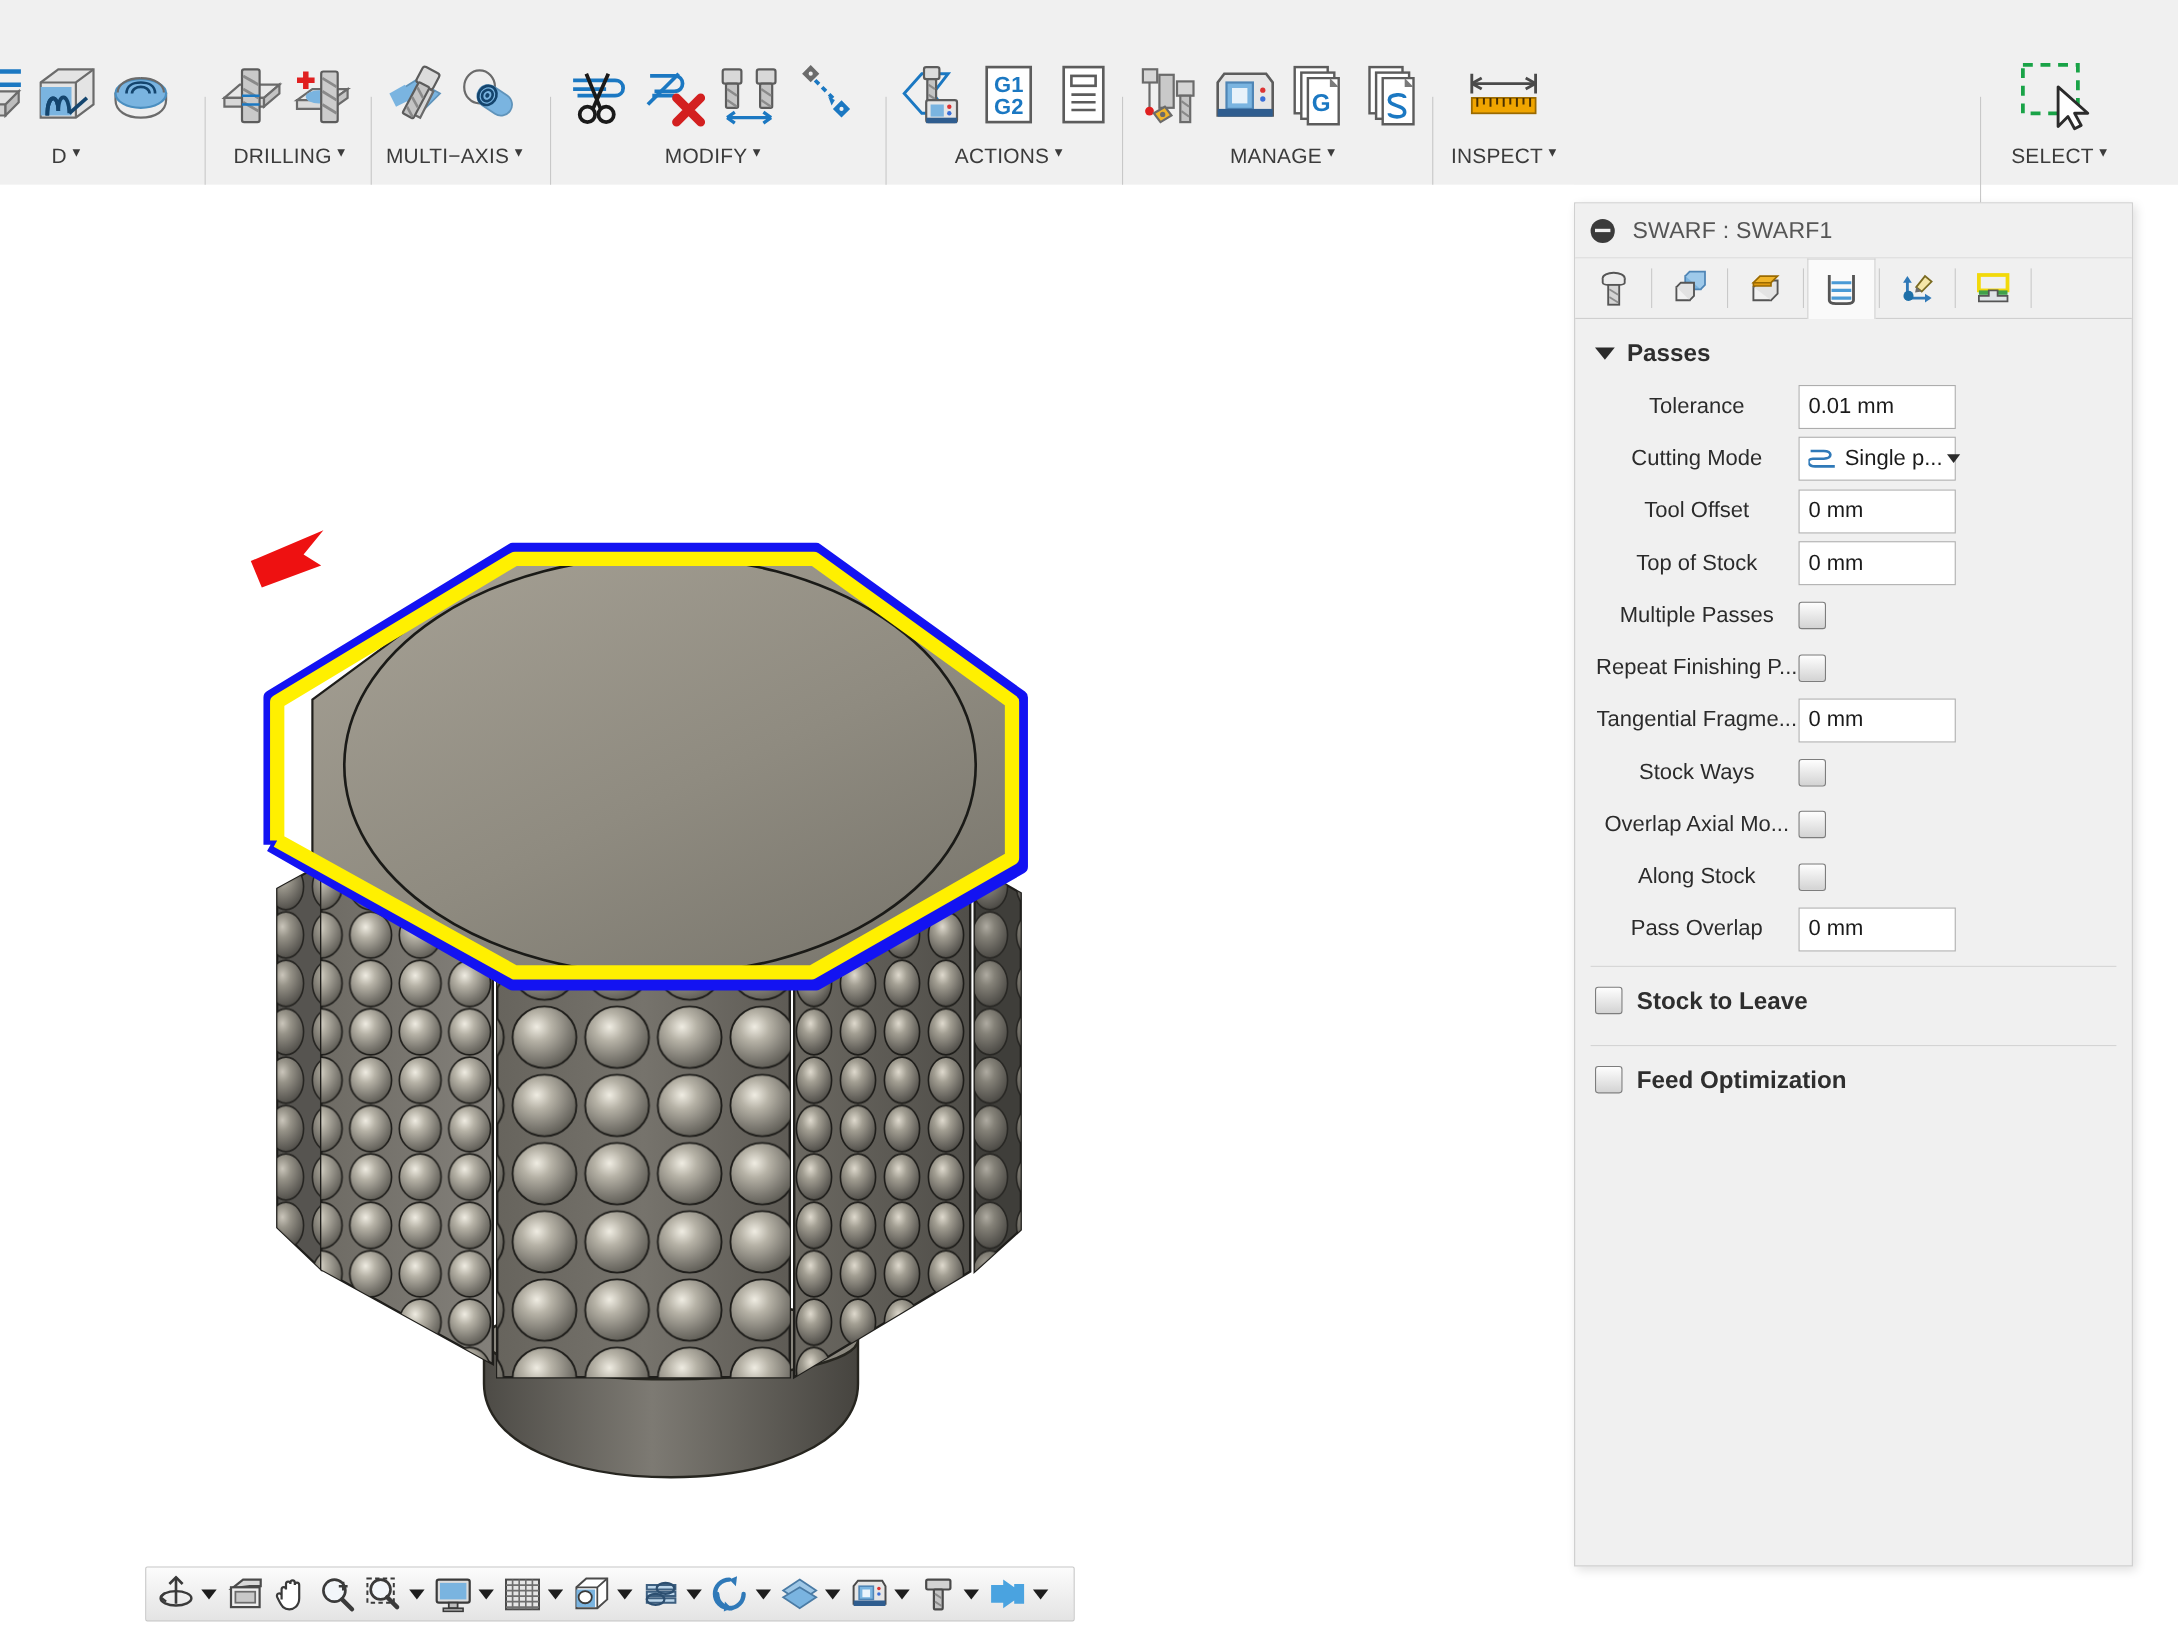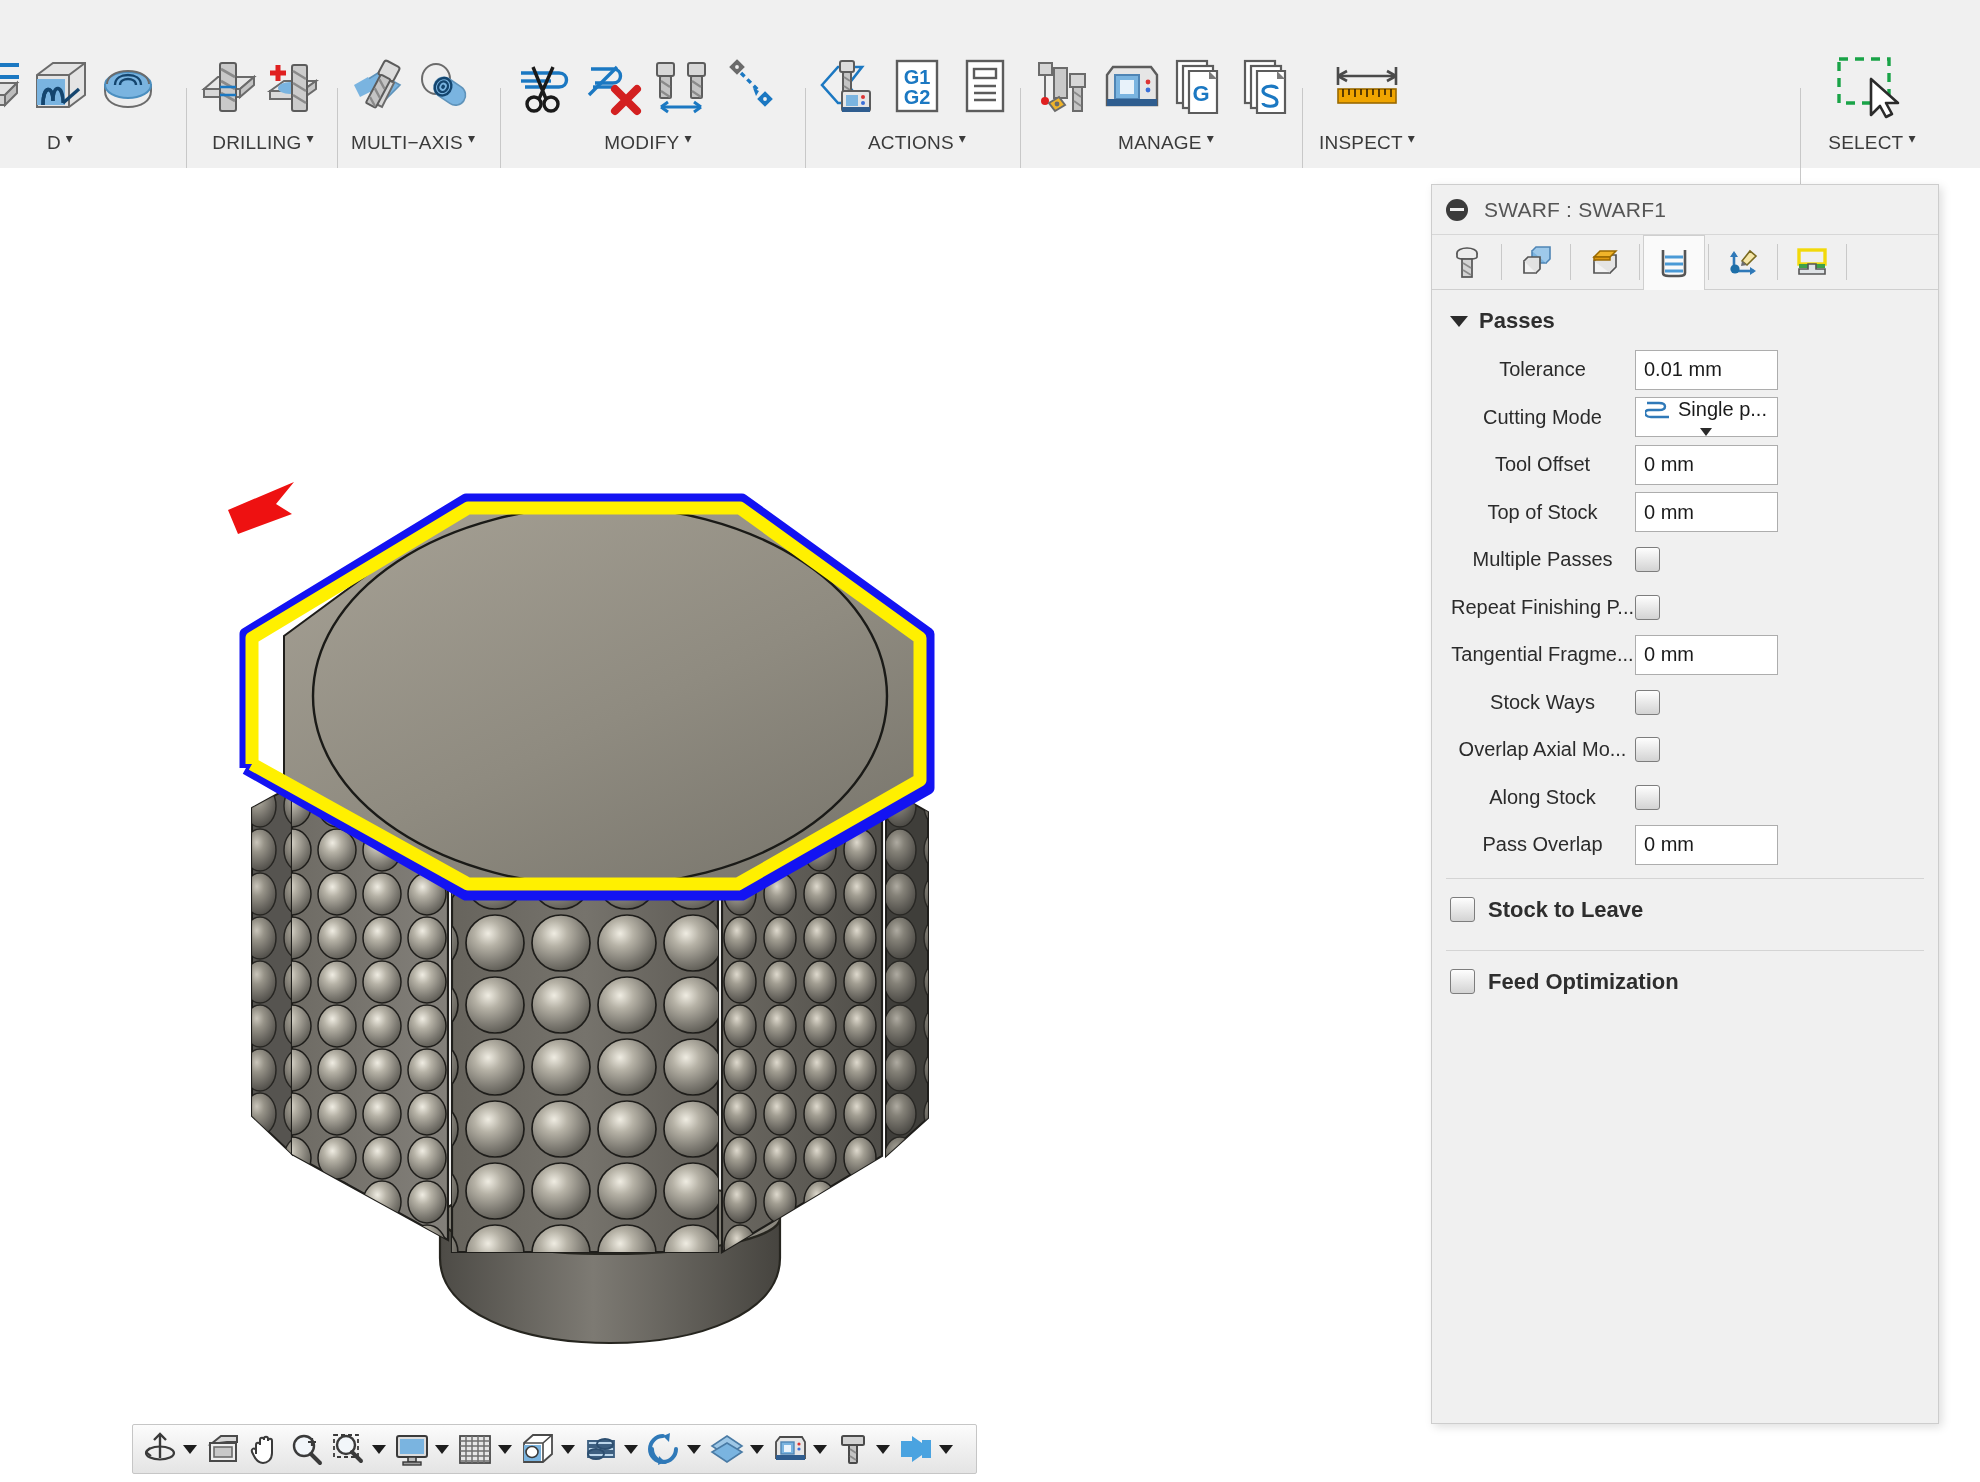--- a/index.html
+++ b/index.html
@@ -136,21 +136,21 @@
   .row-label {
     width: 185px; font-size: 20px; color: #2b2b2b;
     white-space: nowrap; overflow: hidden;
   }
   .field {
     width: 143px; height: 40px; background: #ffffff;
     border: 1px solid #adadad;
     display: flex; align-items: center; padding-left: 8px;
     font-size: 20px; color: #1a1a1a;
   }
-  .field.combo { justify-content: space-between; padding-right: 9px; gap: 4px; flex-direction: column; }
+  .field.combo { justify-content: space-between; padding-right: 9px; gap: 4px; }
   .combo-label { display: flex; align-items: center; gap: 7px; white-space: nowrap; }
   .combo-caret {
     width: 0; height: 0;
     border-left: 6px solid transparent; border-right: 6px solid transparent;
     border-top: 8px solid #2b2b2b;
   }
   .chk {
     width: 25px; height: 25px; border: 1px solid #7d7d7d; border-radius: 3px;
     background: linear-gradient(to bottom, #fefefe 0%, #d3d3d3 100%);
   }

